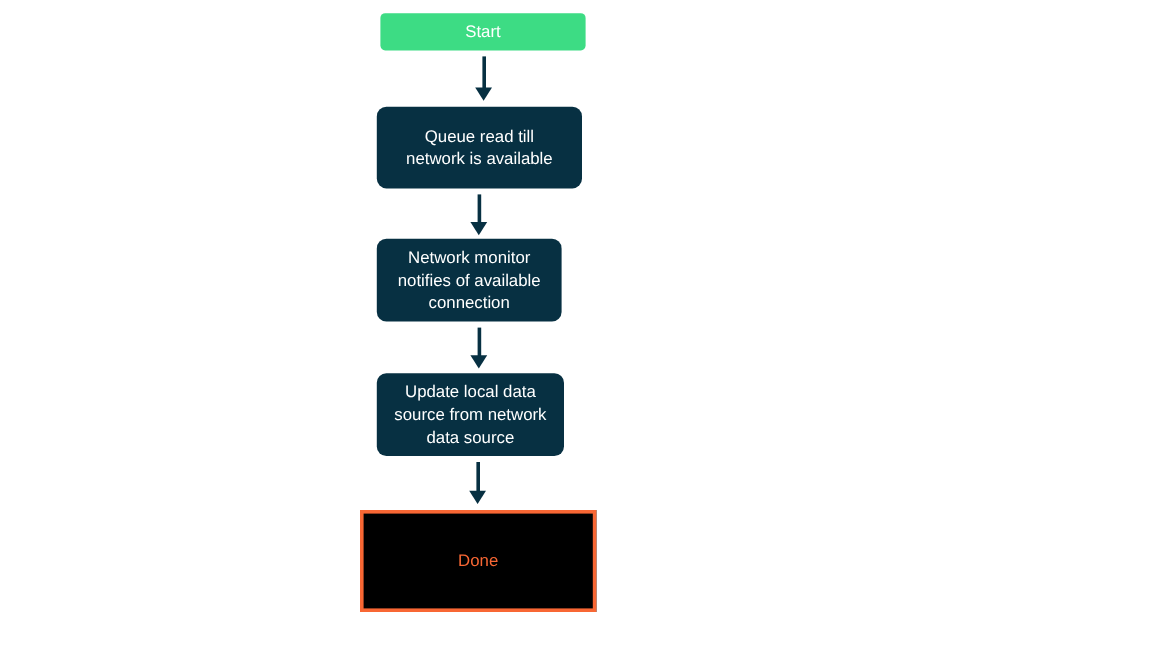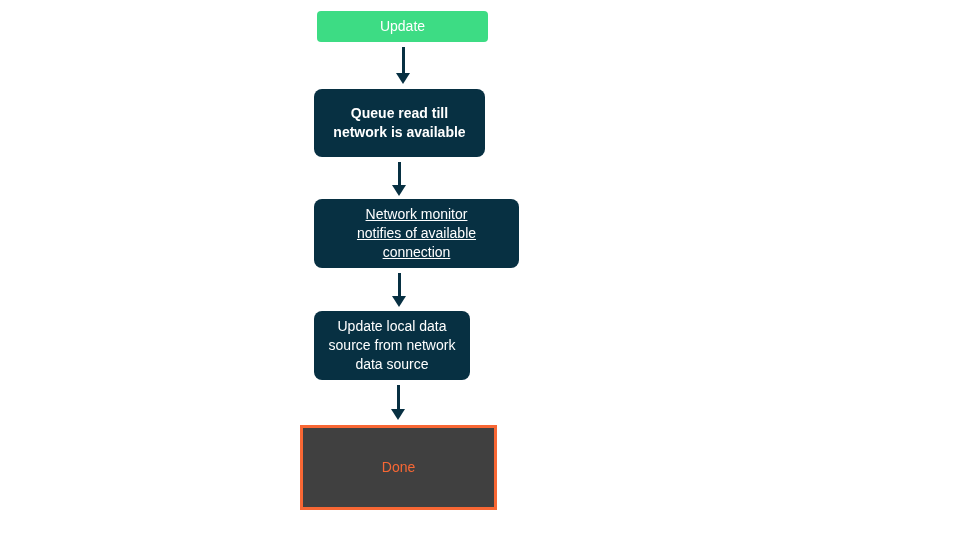--- a/index.html
+++ b/index.html
@@ -33,27 +33,27 @@
     width: 171px; height: 31px;
     background: var(--green, #3DDC84);
     border-radius: 4px;
     color: #ffffff;
   }
   .n-process {
     background: var(--navy, #073042);
     border-radius: 8px;
     color: #ffffff;
   }
-  .n-queue  { left: 314px; top: 89px;  width: 171px; height: 68px; font-weight: bold; }
-  .n-monitor{ left: 314px; top: 199px; width: 205px; height: 69px; text-decoration: underline; }
+  .n-queue  { left: 314px; top: 89px;  width: 171px; height: 68px; }
+  .n-monitor{ left: 314px; top: 199px; width: 154px; height: 69px; }
   .n-update { left: 314px; top: 311px; width: 156px; height: 69px; }
   .n-done {
     left: 300px; top: 425px;
     width: 197px; height: 85px;
-    background: #404040;
+    background: #000000;
     border: 3px solid var(--orange, #F86734);
     color: var(--orange, #F86734);
   }
   .arrow {
     position: absolute;
     width: 14px;
   }
   .arrow::before {
     content: "";
     position: absolute;
@@ -77,21 +77,21 @@
   .a2 { left: 392px; top: 162px; height: 34px; }
   .a3 { left: 392px; top: 273px; height: 34px; }
   .a4 { left: 391px; top: 385px; height: 35px; }
 </style>
 </head>
 <body>
 
 <div class="canvas">
 
   <div class="node n-start">
-    <span class="label">Update</span>
+    <span class="label">Start</span>
   </div>
 
   <div class="arrow a1"></div>
 
   <div class="node n-process n-queue">
     <span class="label">Queue read till
 network is available</span>
   </div>
 
   <div class="arrow a2"></div>

